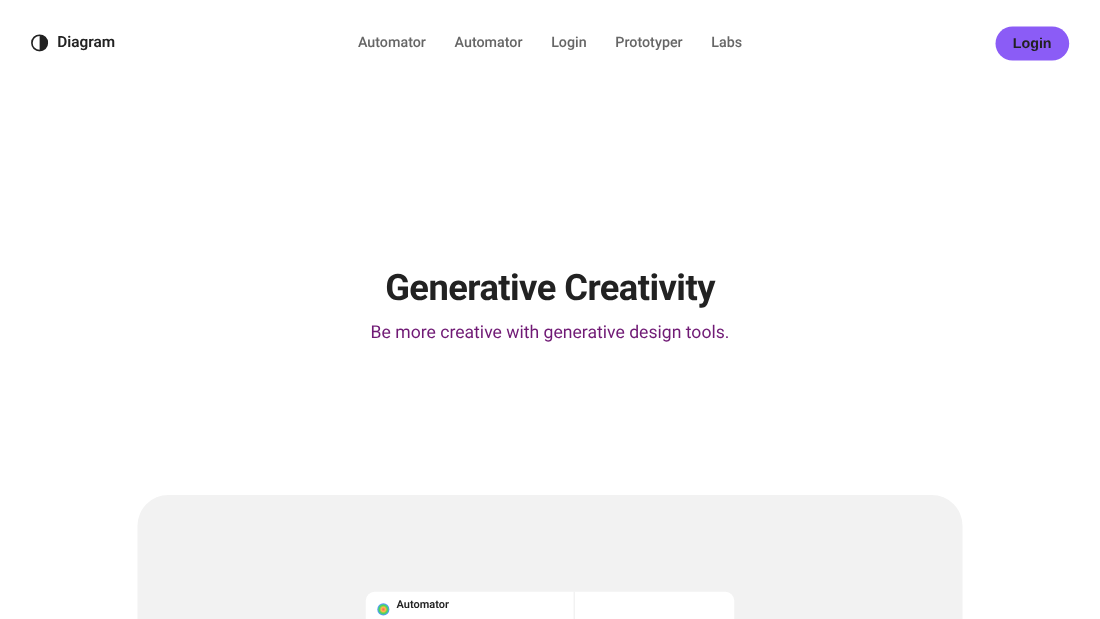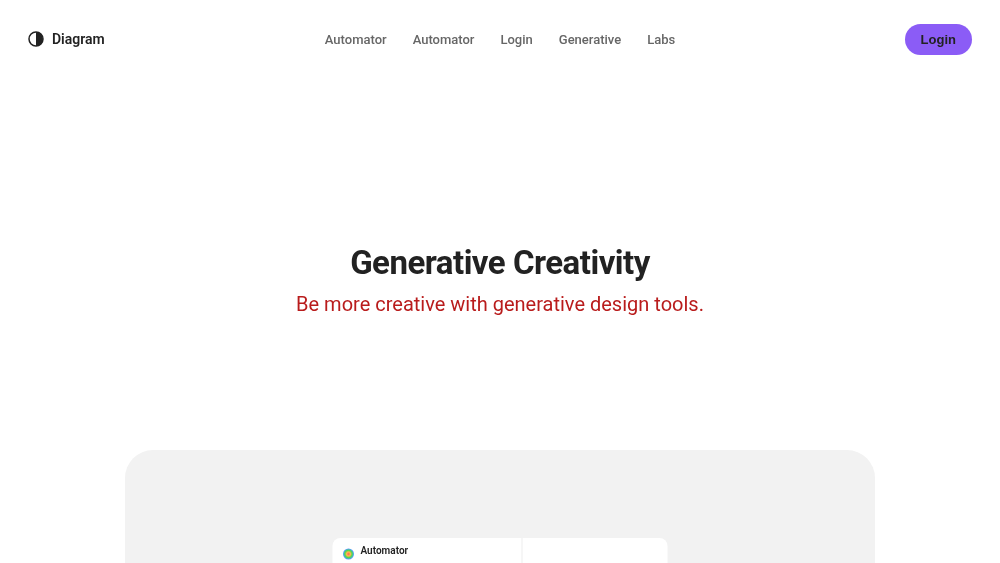--- a/index.html
+++ b/index.html
@@ -65,22 +65,22 @@
       margin-top: 165px;
     }
     .hero-title {
       font-size: 33px;
       font-weight: 700;
       color: #222;
       letter-spacing: -0.5px;
       margin-top: 14px;
     }
     .hero-subtitle {
-      font-size: 20px;
-      color: #b91c1c;
+      font-size: 16px;
+      color: #701a75;
       margin-top: 10px;
       font-weight: 400;
     }
     .card-section {
       position: absolute;
       bottom: 0;
       left: 50%;
       transform: translateX(-50%);
       width: 750px;
       height: 113px;
@@ -127,21 +127,21 @@
         <path d="M8 1 A7 7 0 0 1 8 15 Z" fill="#222"></path>
       </svg>
     </span>
     <span class="logo-text">Diagram</span>
   </div>
 
   <nav class="nav">
     <a class="nav-link">Automator</a>
     <a class="nav-link">Automator</a>
     <a class="nav-link">Login</a>
-    <a class="nav-link">Generative</a>
+    <a class="nav-link">Prototyper</a>
     <a class="nav-link">Labs</a>
   </nav>
 
   <button class="login-btn">Login</button>
 </header>
 
 <section class="hero">
   <h1 class="hero-title">Generative Creativity</h1>
   <p class="hero-subtitle">Be more creative with generative design tools.</p>
 </section>

